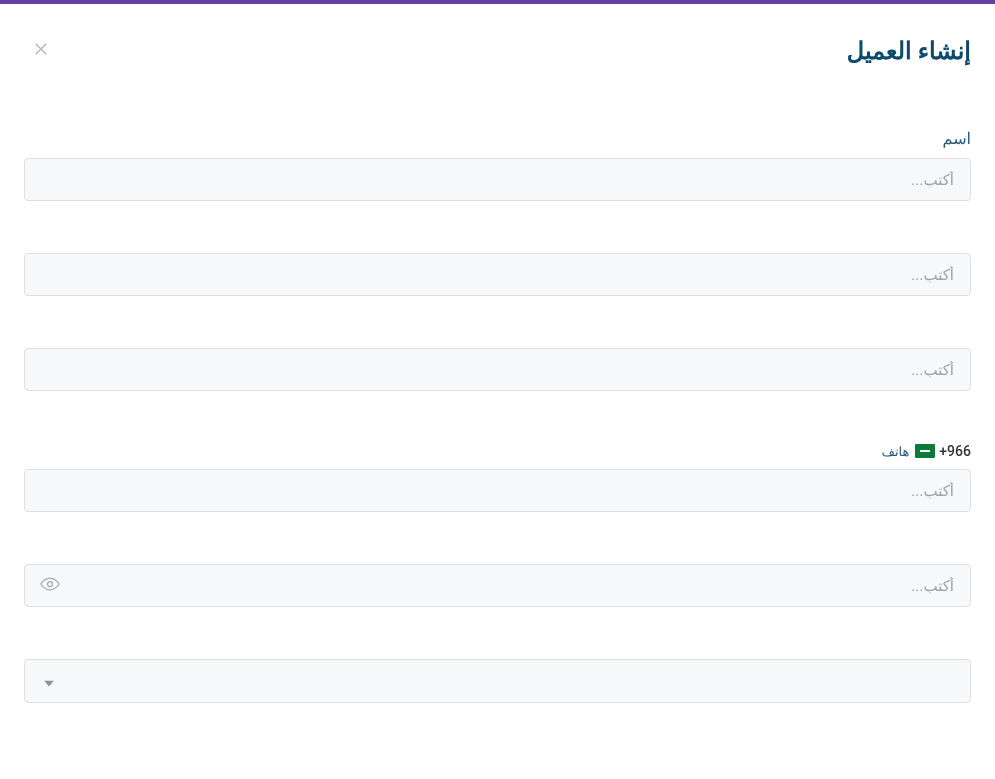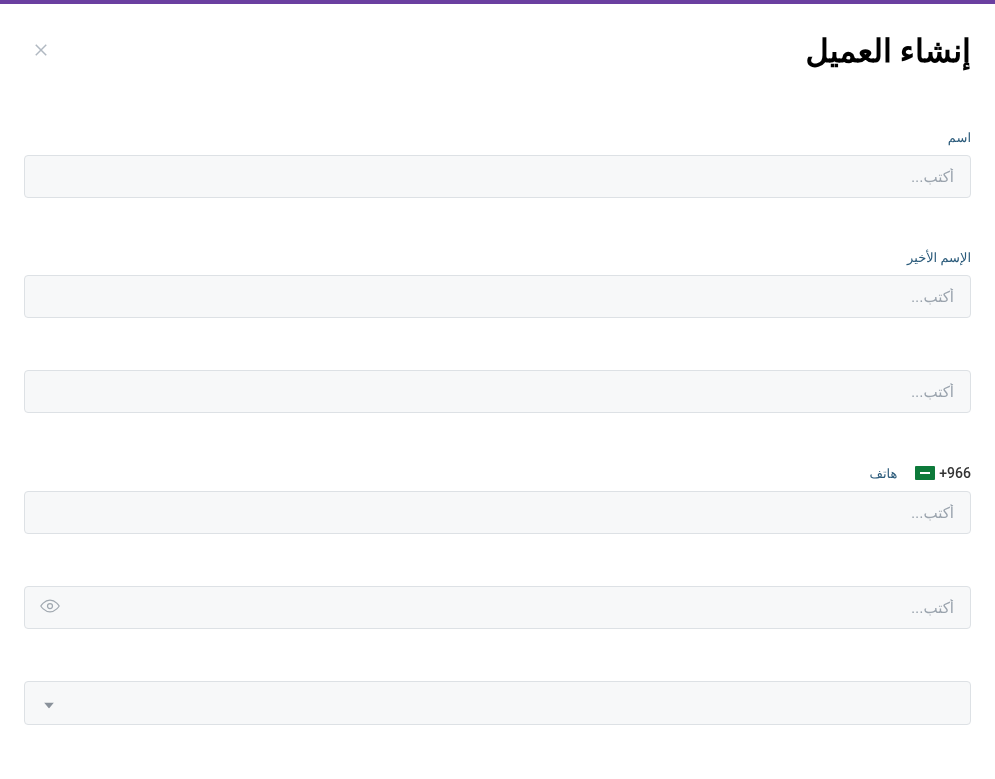--- a/index.html
+++ b/index.html
@@ -20,23 +20,23 @@
       background: #6b3fa0;
       width: 100%;
     }
     .header {
       display: flex;
       justify-content: space-between;
       align-items: center;
       padding: 28px 24px 12px 24px;
     }
     .title {
-      font-size: 32px;
+      font-size: 24px;
       font-weight: 600;
-      color: #000000;
+      color: #0c4a6e;
     }
     .close-btn {
       background: none;
       border: none;
       cursor: pointer;
       padding: 8px;
       color: #b0b8c1;
       font-size: 20px;
       line-height: 1;
     }
@@ -51,42 +51,41 @@
       padding: 0 24px;
     }
     .form-group {
       margin-top: 52px;
     }
     .form-group:first-child {
       margin-top: 48px;
     }
     .label {
       display: block;
-      font-size: 13px;
+      font-size: 16px;
       color: #2a5a7a;
       margin-bottom: 10px;
       font-weight: 500;
     }
     .label-inline {
       display: flex;
       align-items: center;
       gap: 6px;
       font-size: 13px;
       color: #2a5a7a;
       margin-bottom: 10px;
       font-weight: 500;
     }
     .flag-badge {
       display: inline-flex;
       align-items: center;
       gap: 4px;
       font-size: 14px;
       color: #333;
       direction: ltr;
-      margin-left: 12px;
     }
     .flag-icon {
       width: 20px;
       height: 14px;
       background: #0d7a3a;
       display: inline-block;
       position: relative;
       border-radius: 1px;
     }
     .flag-icon::after {
@@ -180,21 +179,20 @@
 <div class="form-container">
 
   <div class="form-group">
     <label class="label">اسم</label>
     <div class="input-wrap">
       <input type="text" class="text-input" placeholder="أكتب..." style="">
     </div>
   </div>
 
   <div class="form-group">
-    <label class="label">الإسم الأخير</label>
     <div class="input-wrap">
       <input type="text" class="text-input" placeholder="أكتب..." style="">
     </div>
   </div>
 
   <div class="form-group">
     <div class="input-wrap">
       <input type="text" class="text-input" placeholder="أكتب..." style="">
     </div>
   </div>

